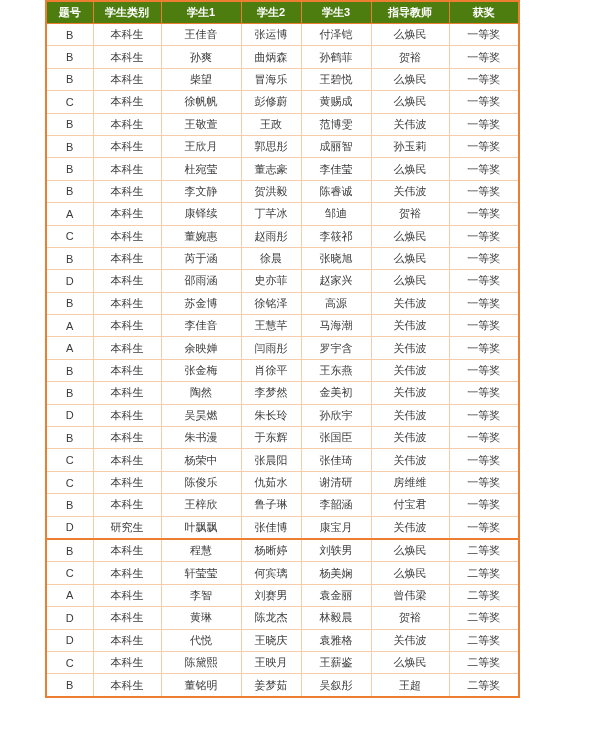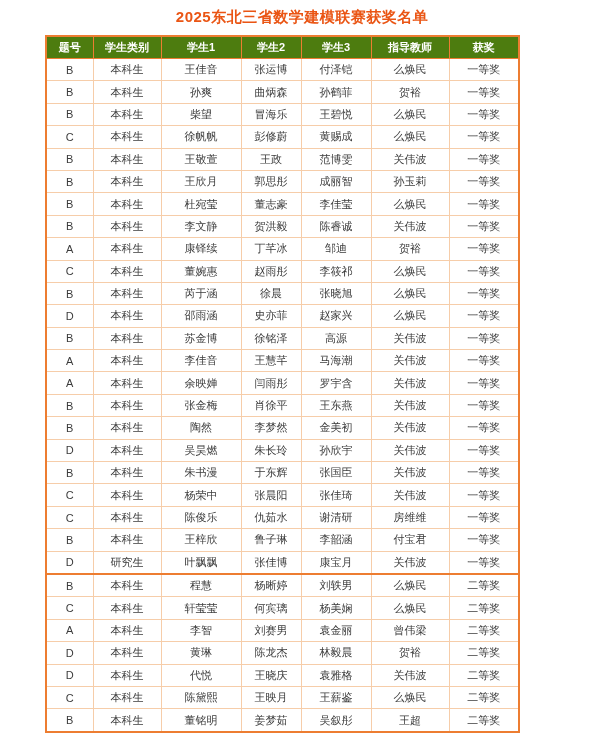--- a/index.html
+++ b/index.html
@@ -54,21 +54,20 @@
     overflow: hidden;
   }
   table.award-table tr.section-start td {
     border-top: 2px solid #ed7d31;
   }
 </style>
 </head>
 <body>
 
 <div class="page">
-  <h1 class="doc-title">2025东北三省数学建模联赛获奖名单</h1>
 
   <table class="award-table">
     <colgroup>
       <col style="width:47px">
       <col style="width:68px">
       <col style="width:80px">
       <col style="width:60px">
       <col style="width:70px">
       <col style="width:78px">
       <col style="width:70px">

